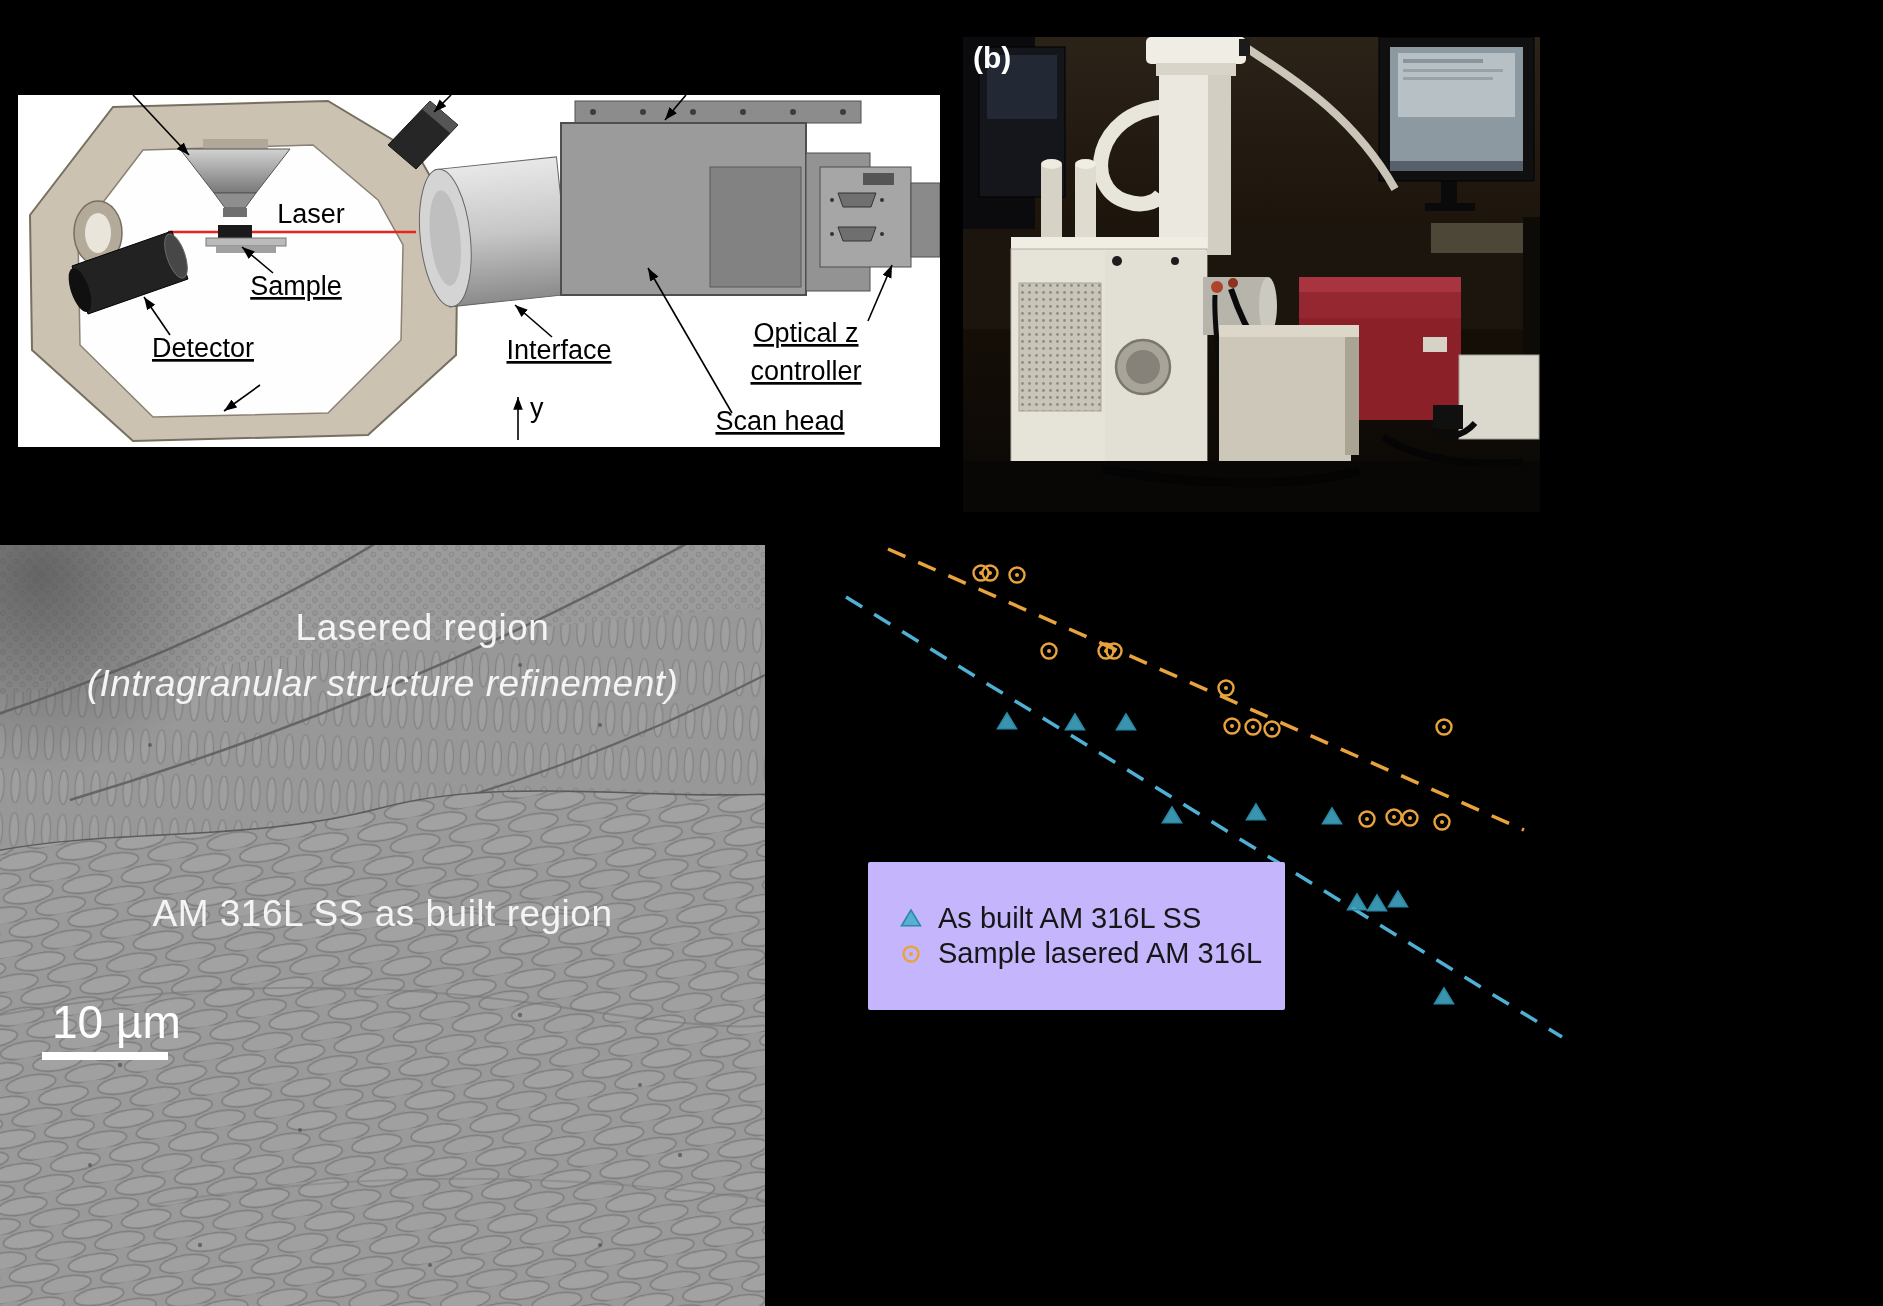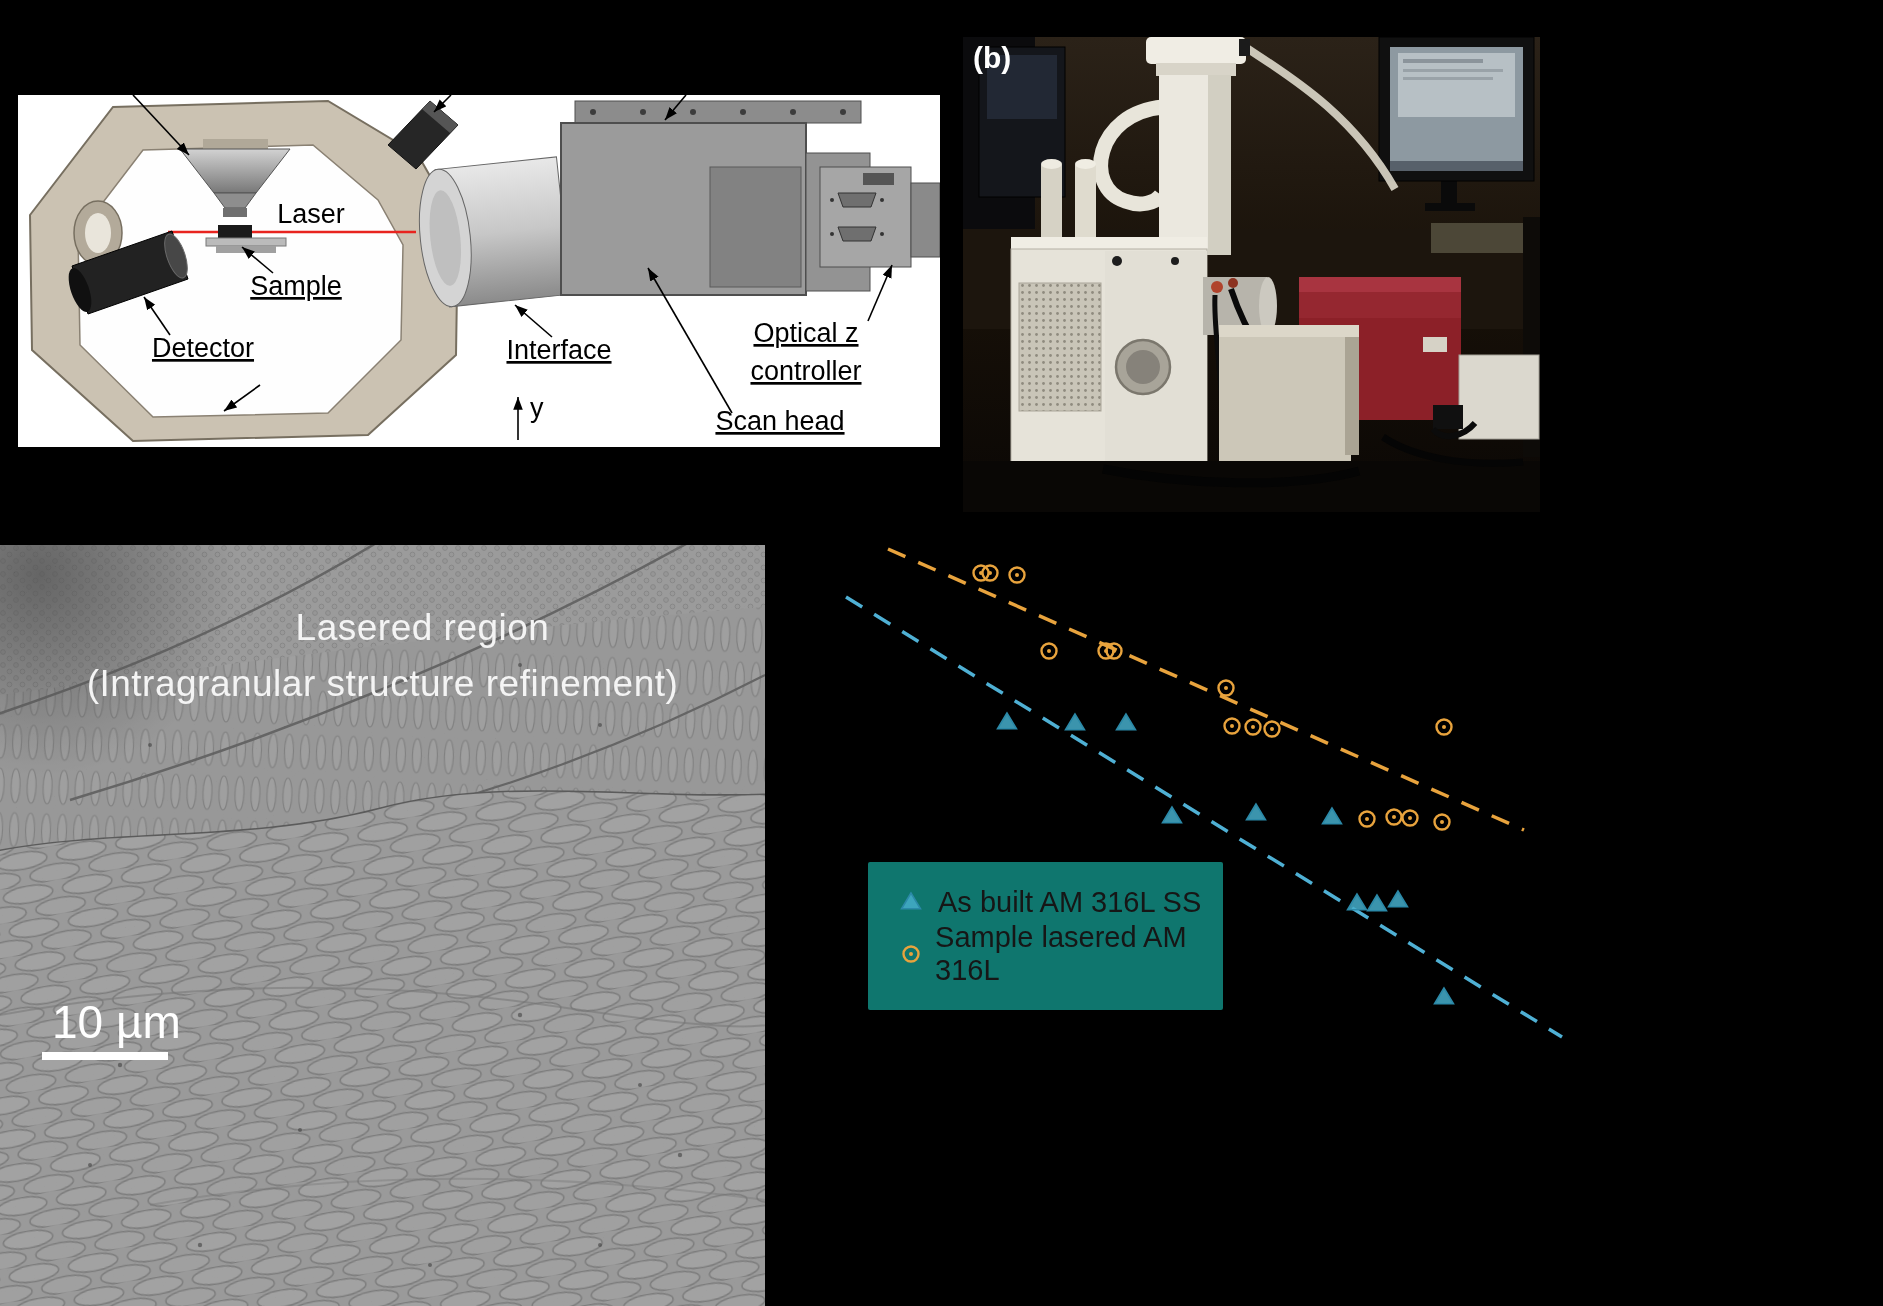--- a/index.html
+++ b/index.html
@@ -10,21 +10,21 @@
   .panel-b{left:963px;top:37px;width:577px;height:475px;background:#120d08;}
   .panel-c{left:0px;top:545px;width:765px;height:761px;background:#8f8f8f;}
   .panel-d{left:800px;top:540px;width:1083px;height:766px;background:transparent;}
   svg text{font-family:"Liberation Sans",sans-serif;}
   .cap{font-size:27px;fill:#000;}
   .b-label{position:absolute;left:10px;top:4px;color:#fff;font-size:30px;font-weight:bold;}
   .mic-text{position:absolute;left:0;width:100%;text-align:center;color:#f4f4f4;font-size:37px;
             letter-spacing:0.5px;}
   .mic-scale-text{position:absolute;left:52px;top:450px;color:#fff;font-size:46px;}
   .mic-scale-bar{position:absolute;left:42px;top:507px;width:126px;height:8px;background:#fff;}
-  .legend{position:absolute;left:68px;top:322px;width:355px;height:148px;background:#0f766e;
+  .legend{position:absolute;left:68px;top:322px;width:417px;height:148px;background:#c4b5fd;
           border-radius:2px;display:flex;flex-direction:column;justify-content:center;
           gap:2px;padding-left:30px;box-sizing:border-box;}
   .legend-row{display:flex;align-items:center;gap:14px;}
   .legend-row span{font-size:29px;color:#161616;}
 </style>
 </head>
 <body>
 
 <div class="canvas">
 
@@ -275,21 +275,22 @@
           <circle cx="430" cy="720" r="2"></circle>
         <circle cx="600" cy="700" r="2"></circle>
           <circle cx="90" cy="620" r="2"></circle>
           <circle cx="680" cy="610" r="2.2"></circle>
       </g>
       <circle cx="40" cy="30" r="200" fill="url(#blotch)"></circle>
       <rect width="765" height="761" filter="url(#speck)" opacity="0.22"></rect>
     </svg>
 
     <div class="mic-text" style="top:62px;margin-left:40px;">Lasered region</div>
-    <div class="mic-text" style="top:118px;">(Intragranular structure refinement)</div>
+    <div class="mic-text" style="top:118px;font-style:italic;">(Intragranular structure refinement)</div>
+    <div class="mic-text" style="top:348px;">AM 316L SS as built region</div>
     <div class="mic-scale-text">10 µm</div>
     <div class="mic-scale-bar"></div>
   </section>
 
   <section class="panel-d">
     <svg width="1083" height="766" viewBox="0 0 1083 766">
         <line x1="88" y1="9" x2="724" y2="290" stroke="#E8A33D" stroke-width="3.5" stroke-dasharray="19 14"></line>
         <line x1="46" y1="57" x2="762" y2="497" stroke="#4FB0D4" stroke-width="3.5" stroke-dasharray="19 14"></line>
         <polygon points="207,173 197.55,188.75 216.45,188.75" fill="#45AECB" fill-opacity="0.85" stroke="#2B89A8" stroke-width="1.6"></polygon>
         <polygon points="275,174 265.55,189.75 284.45,189.75" fill="#45AECB" fill-opacity="0.85" stroke="#2B89A8" stroke-width="1.6"></polygon>

